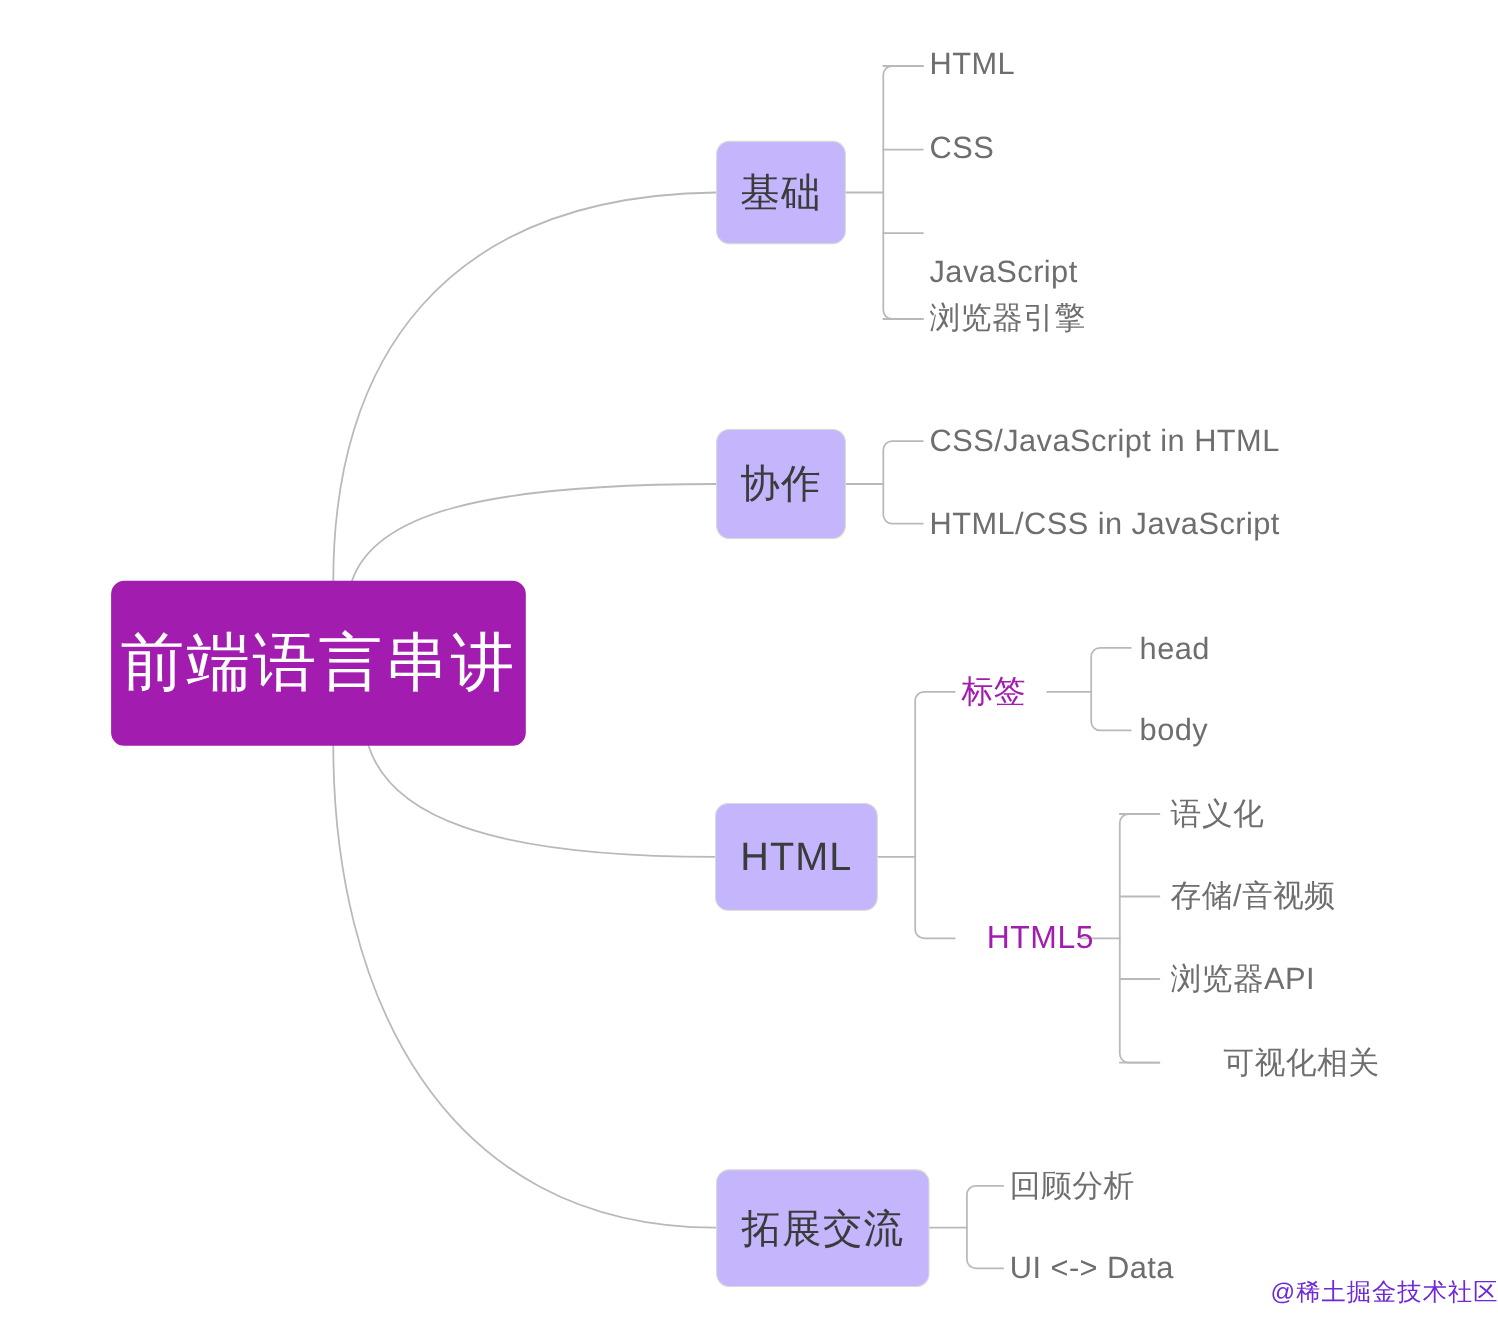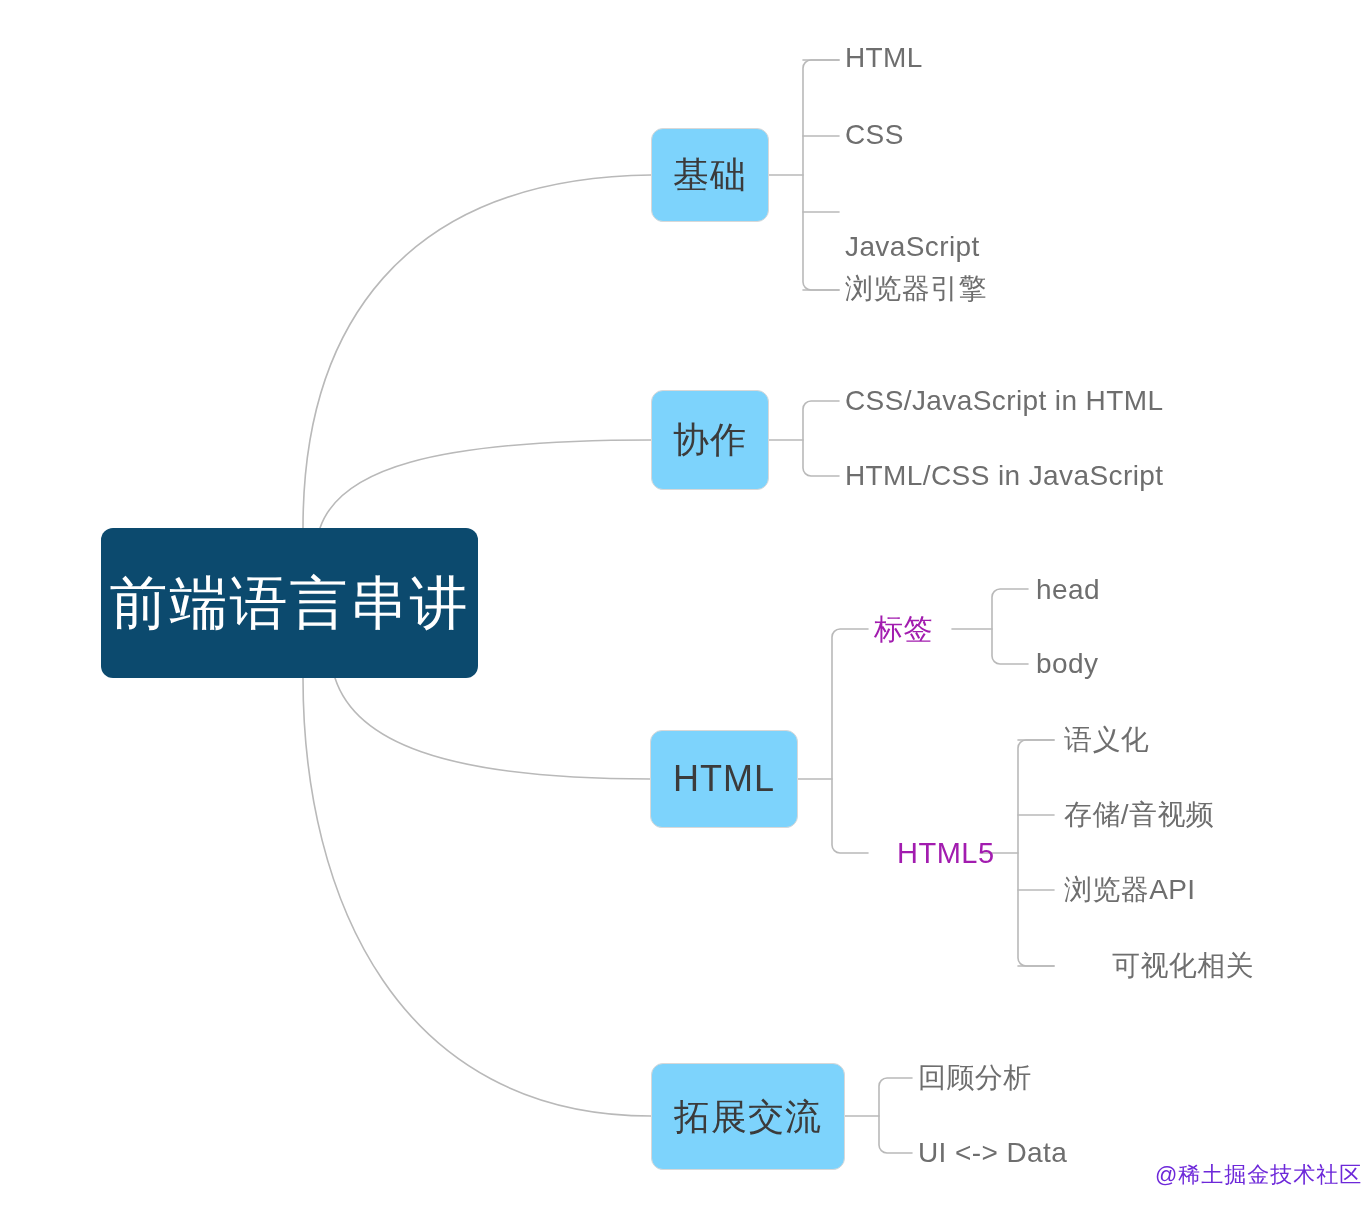--- a/index.html
+++ b/index.html
@@ -32,41 +32,41 @@
     stroke-linecap: round;
     stroke-linejoin: round;
   }
   
   .root-node {
     position: absolute;
     left: 101px;
     top: 528px;
     width: 377px;
     height: 150px;
-    background: #0c4a6e;
+    background: #a21caf;
     border-radius: 12px;
     display: flex;
     align-items: center;
     justify-content: center;
     box-sizing: border-box;
   }
   .root-label {
     color: #ffffff;
     font-size: 58px;
     letter-spacing: 2px;
     font-weight: 400;
     line-height: 1;
     white-space: nowrap;
   }
   
   .branch-node {
     position: absolute;
     border: 1.6px solid #d8d8d8;
     border-radius: 12px;
-    background: #7dd3fc;
+    background: #c4b5fd;
     box-sizing: border-box;
     display: flex;
     align-items: center;
     justify-content: center;
   }
   .branch-label {
     color: #3b3b3b;
     font-size: 36px;
     line-height: 1;
     white-space: nowrap;

